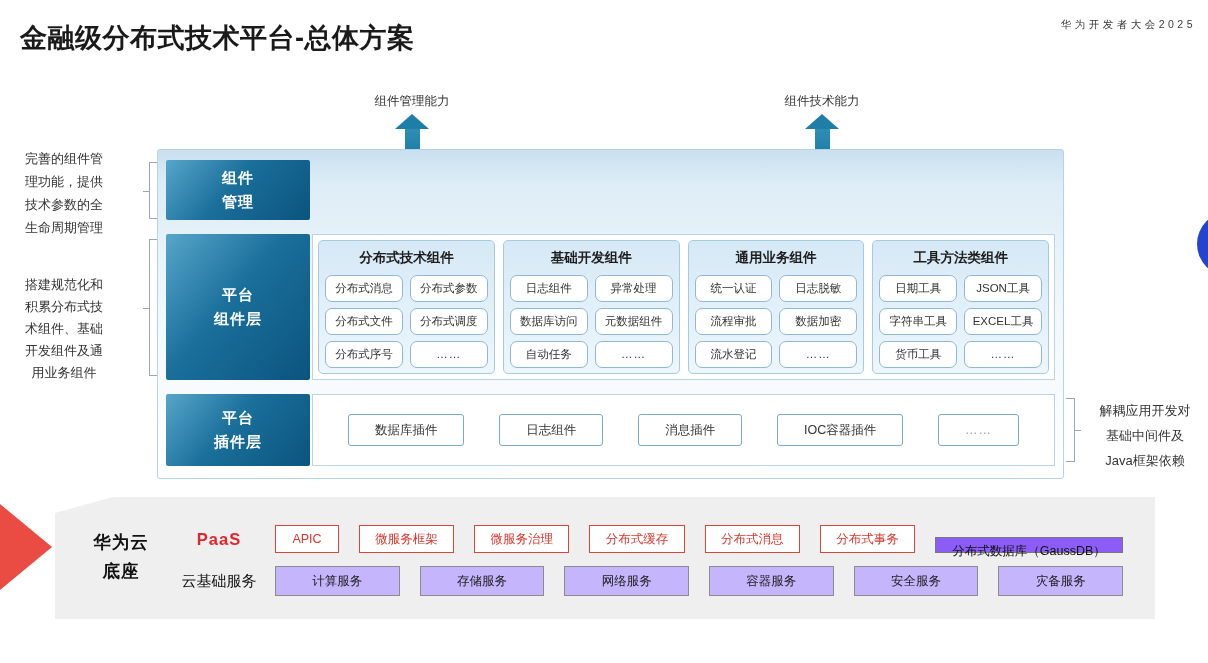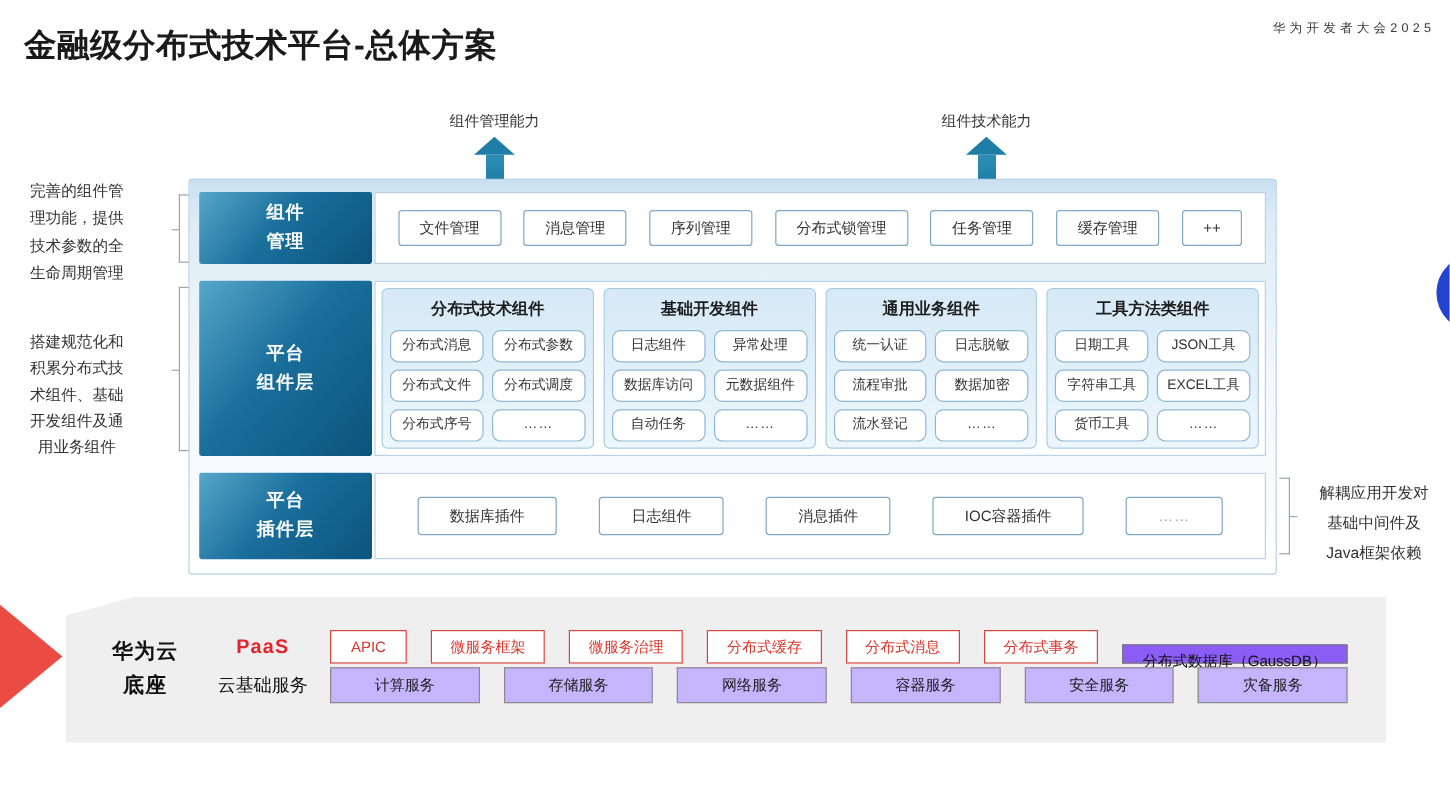--- a/index.html
+++ b/index.html
@@ -61,21 +61,21 @@
   .group-title{text-align:center;font-weight:bold;font-size:13.5px;color:#1d1d1d;margin:3px 0 8px;}
   .group-grid{display:grid;grid-template-columns:1fr 1fr;gap:6px 7px;}
   .gcell{background:#fff;border:1px solid #8fb8d4;border-radius:7px;height:27px;line-height:25px;
     text-align:center;font-size:11.5px;color:#333;box-sizing:border-box;white-space:nowrap;overflow:hidden;}
   
   .foundation{position:absolute;left:55px;top:497px;width:1100px;height:122px;
     background:var(--foundation-bg,#efefef);
     clip-path:polygon(58px 0,100% 0,100% 100%,0 100%,0 16px);}
   .f-label{position:absolute;left:16px;top:31px;width:100px;text-align:center;
     font-size:17.5px;font-weight:bold;line-height:29px;color:#111;letter-spacing:1px;}
-  .f-rows{position:absolute;left:116px;top:26px;right:32px;display:flex;flex-direction:column;gap:0;}
+  .f-rows{position:absolute;left:116px;top:26px;right:32px;display:flex;flex-direction:column;gap:10px;}
   .f-row{display:flex;align-items:center;height:32px;}
   .f-row-label{flex:0 0 96px;text-align:center;}
   .paas-label{color:var(--hdc-red,#e0262c);font-weight:bold;font-size:16.5px;letter-spacing:1px;}
   .iaas-label{font-size:15px;color:#111;}
   .f-boxes{flex:1;display:flex;gap:20px;margin-left:8px;align-items:flex-end;}
   .red-box{flex:1;border:1px solid var(--red-box-border,#d8453c);color:#d8372e;background:#fff;
     height:28px;line-height:26px;font-size:12.5px;text-align:center;box-sizing:border-box;white-space:nowrap;}
   .red-box.small{flex:0 0 64px;}
   .plain-box{flex:0 0 188px;border:1px solid #777;color:#111;background:#8b5cf6;height:16px;
     line-height:26px;font-size:12.5px;text-align:center;box-sizing:border-box;white-space:nowrap;}
@@ -116,29 +116,20 @@
 <div class="bracket-r bk-row3"></div>
 <div class="note note-right">解耦应用开发对基础中间件及Java框架依赖</div>
 
 <div class="platform">
 
   <div class="prow prow-mgmt">
     <div class="plabel">
       <span>组件</span>
       <span>管理</span>
     </div>
-    <div class="pcontent items-line">
-      <div class="box-item">文件管理</div>
-      <div class="box-item">消息管理</div>
-      <div class="box-item">序列管理</div>
-      <div class="box-item">分布式锁管理</div>
-      <div class="box-item">任务管理</div>
-      <div class="box-item">缓存管理</div>
-      <div class="box-item">++</div>
-    </div>
   </div>
 
   <div class="prow prow-comp">
     <div class="plabel">
       <span>平台</span>
       <span>组件层</span>
     </div>
     <div class="pcontent groups">
 
       <div class="group">

